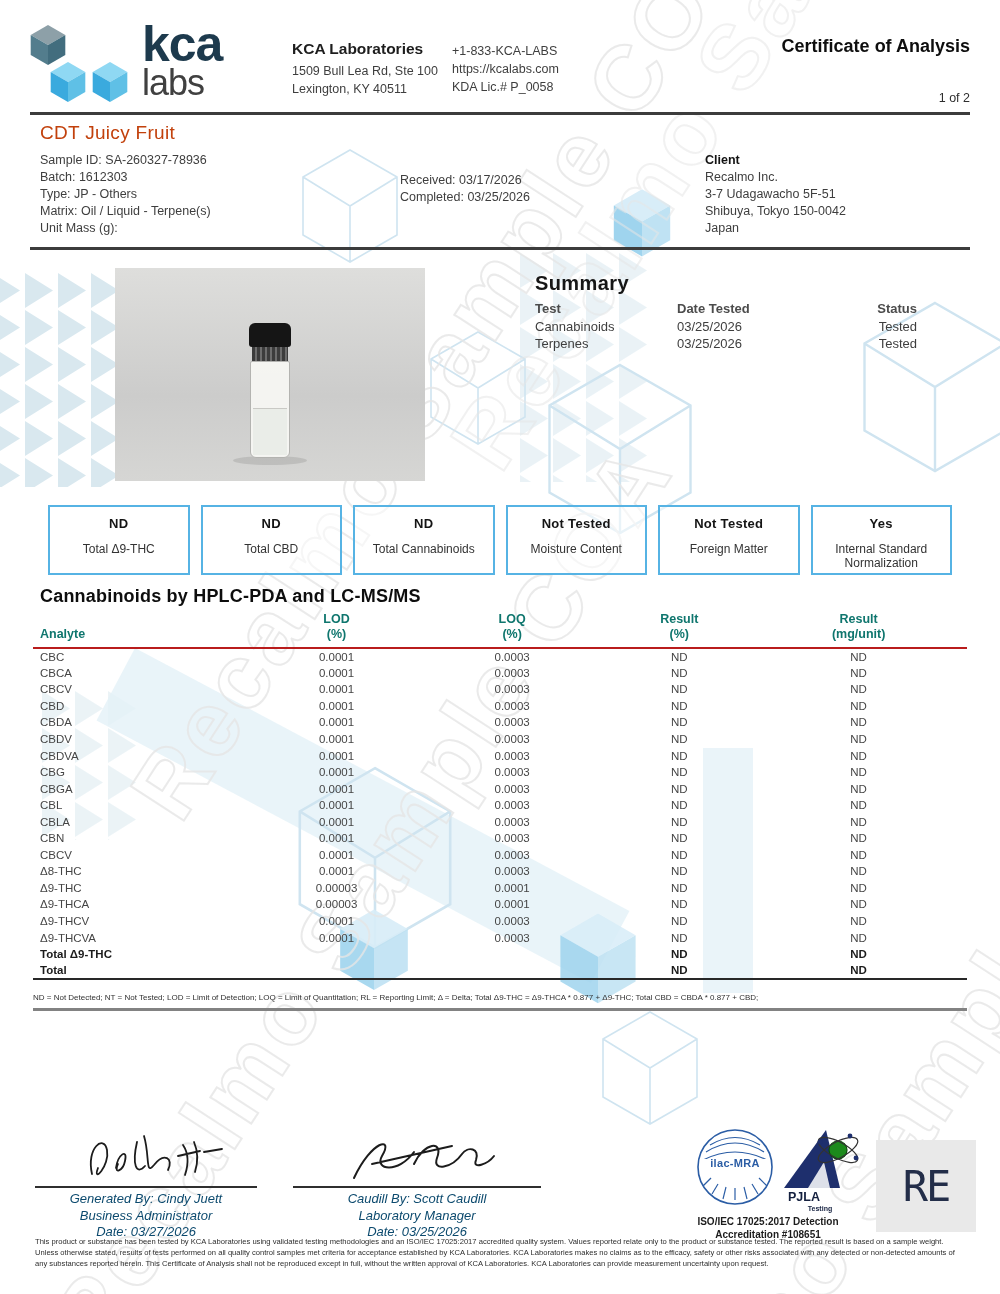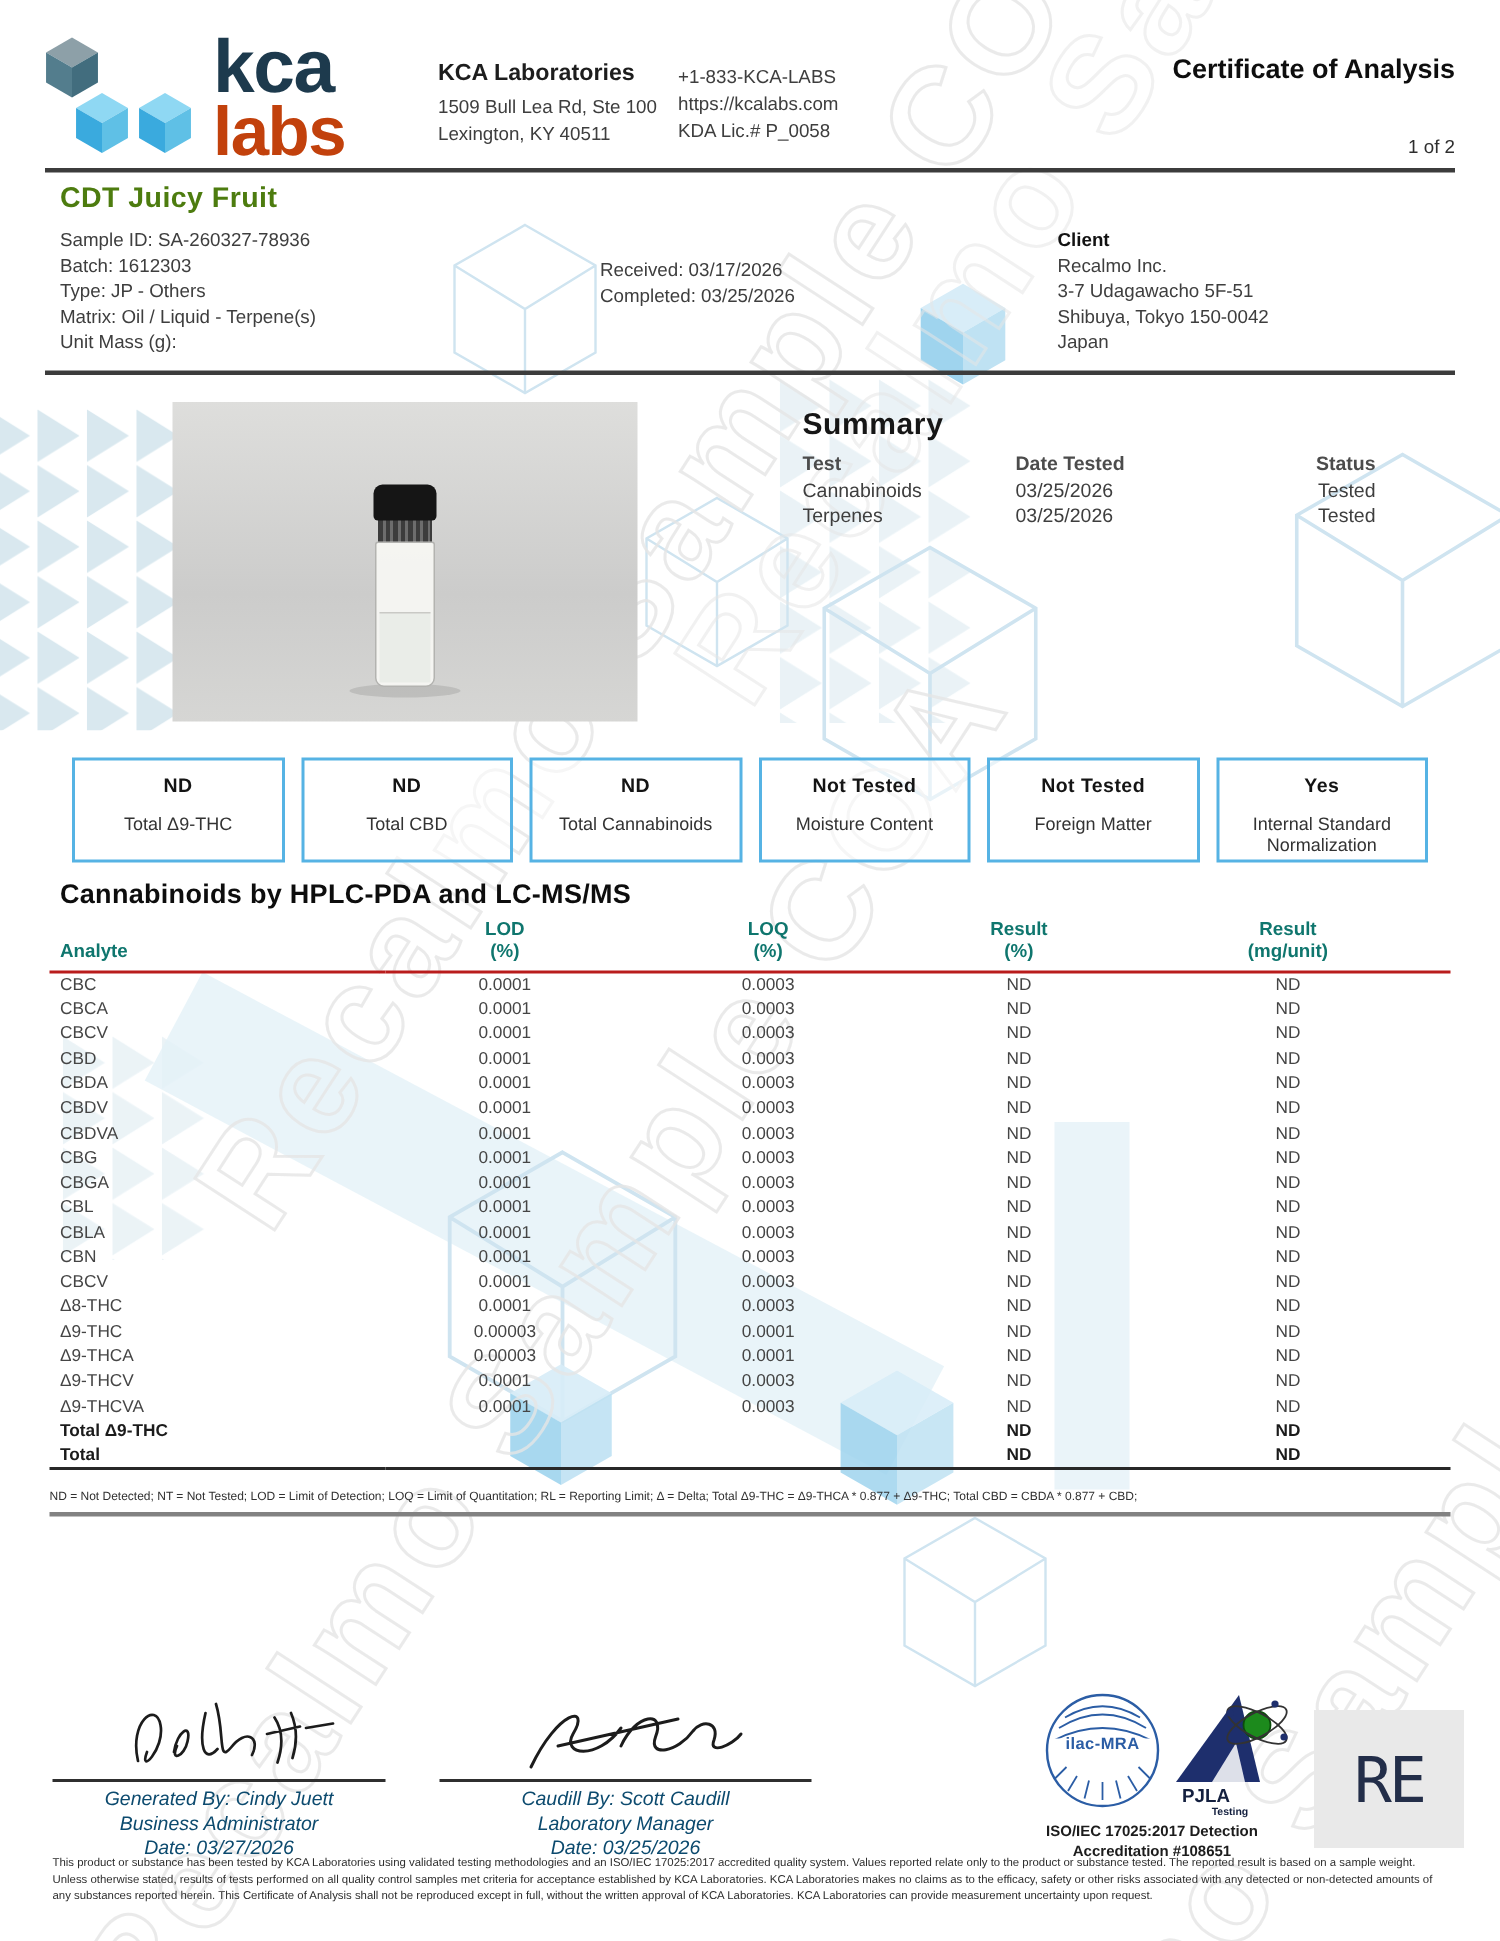--- a/index.html
+++ b/index.html
@@ -13,29 +13,29 @@
   
   .decor { position:absolute; z-index:0; pointer-events:none; }
   .wm {
     position:absolute; z-index:1; pointer-events:none; white-space:nowrap;
     font-weight:700; font-size:92px; letter-spacing:5px; color:transparent;
     -webkit-text-stroke:2px #e6e6e6; transform:rotate(-57deg); transform-origin:left top; opacity:.8;
   }
   .band { position:absolute; z-index:0; pointer-events:none; }
   
   .logo-kca { font-size:50px; font-weight:800; letter-spacing:-1px; color:#1d3a4d; line-height:.88; }
-  .logo-labs { font-size:46px; font-weight:700; letter-spacing:-1px; color:#c2410c; line-height:.95; }
+  .logo-labs { font-size:36px; font-weight:400; letter-spacing:-1px; color:#404040; line-height:.95; }
   .lab-name { font-size:15.5px; font-weight:700; color:#1d1d1d; }
   .small-line { font-size:12.5px; color:#3e3e3e; line-height:18px; }
   .doc-title { font-size:18px; font-weight:700; color:#0e0e0e; text-align:right; }
   .page-ind { font-size:12.5px; color:#2e2e2e; text-align:right; }
   .rule { position:absolute; left:30px; width:940px; height:2.5px; background:#3c3c3c; z-index:2; }
   .rule.gray { background:#828282; height:3px; left:33px; width:934px; }
   
-  .sample-name { font-size:19px; font-weight:700; color:#4d7c0f; letter-spacing:.3px; }
+  .sample-name { font-size:19px; font-weight:400; color:#c2410c; letter-spacing:.3px; }
   .client-head { font-size:12.5px; font-weight:700; color:#121212; line-height:17px; }
   .info-line { font-size:12.5px; color:#3e3e3e; line-height:17px; }
   
   .photo { position:absolute; left:115px; top:268px; width:310px; height:213px; z-index:2;
     background:linear-gradient(180deg,#dededc 0%,#cccccb 60%,#d6d6d4 100%); }
   .vial-cap { position:absolute; left:134px; top:55px; width:42px; height:24px; background:#151515; border-radius:6px 6px 3px 3px; }
   .vial-ribs { position:absolute; left:137px; top:78px; width:36px; height:15px;
     background:repeating-linear-gradient(90deg,#3c3c3c 0 3px,#6d6d6d 3px 5px); }
   .vial-body { position:absolute; left:135px; top:93px; width:40px; height:97px;
     background:rgba(247,247,244,.92); border:1px solid #b3b3b0; border-radius:2px 2px 6px 6px; }

